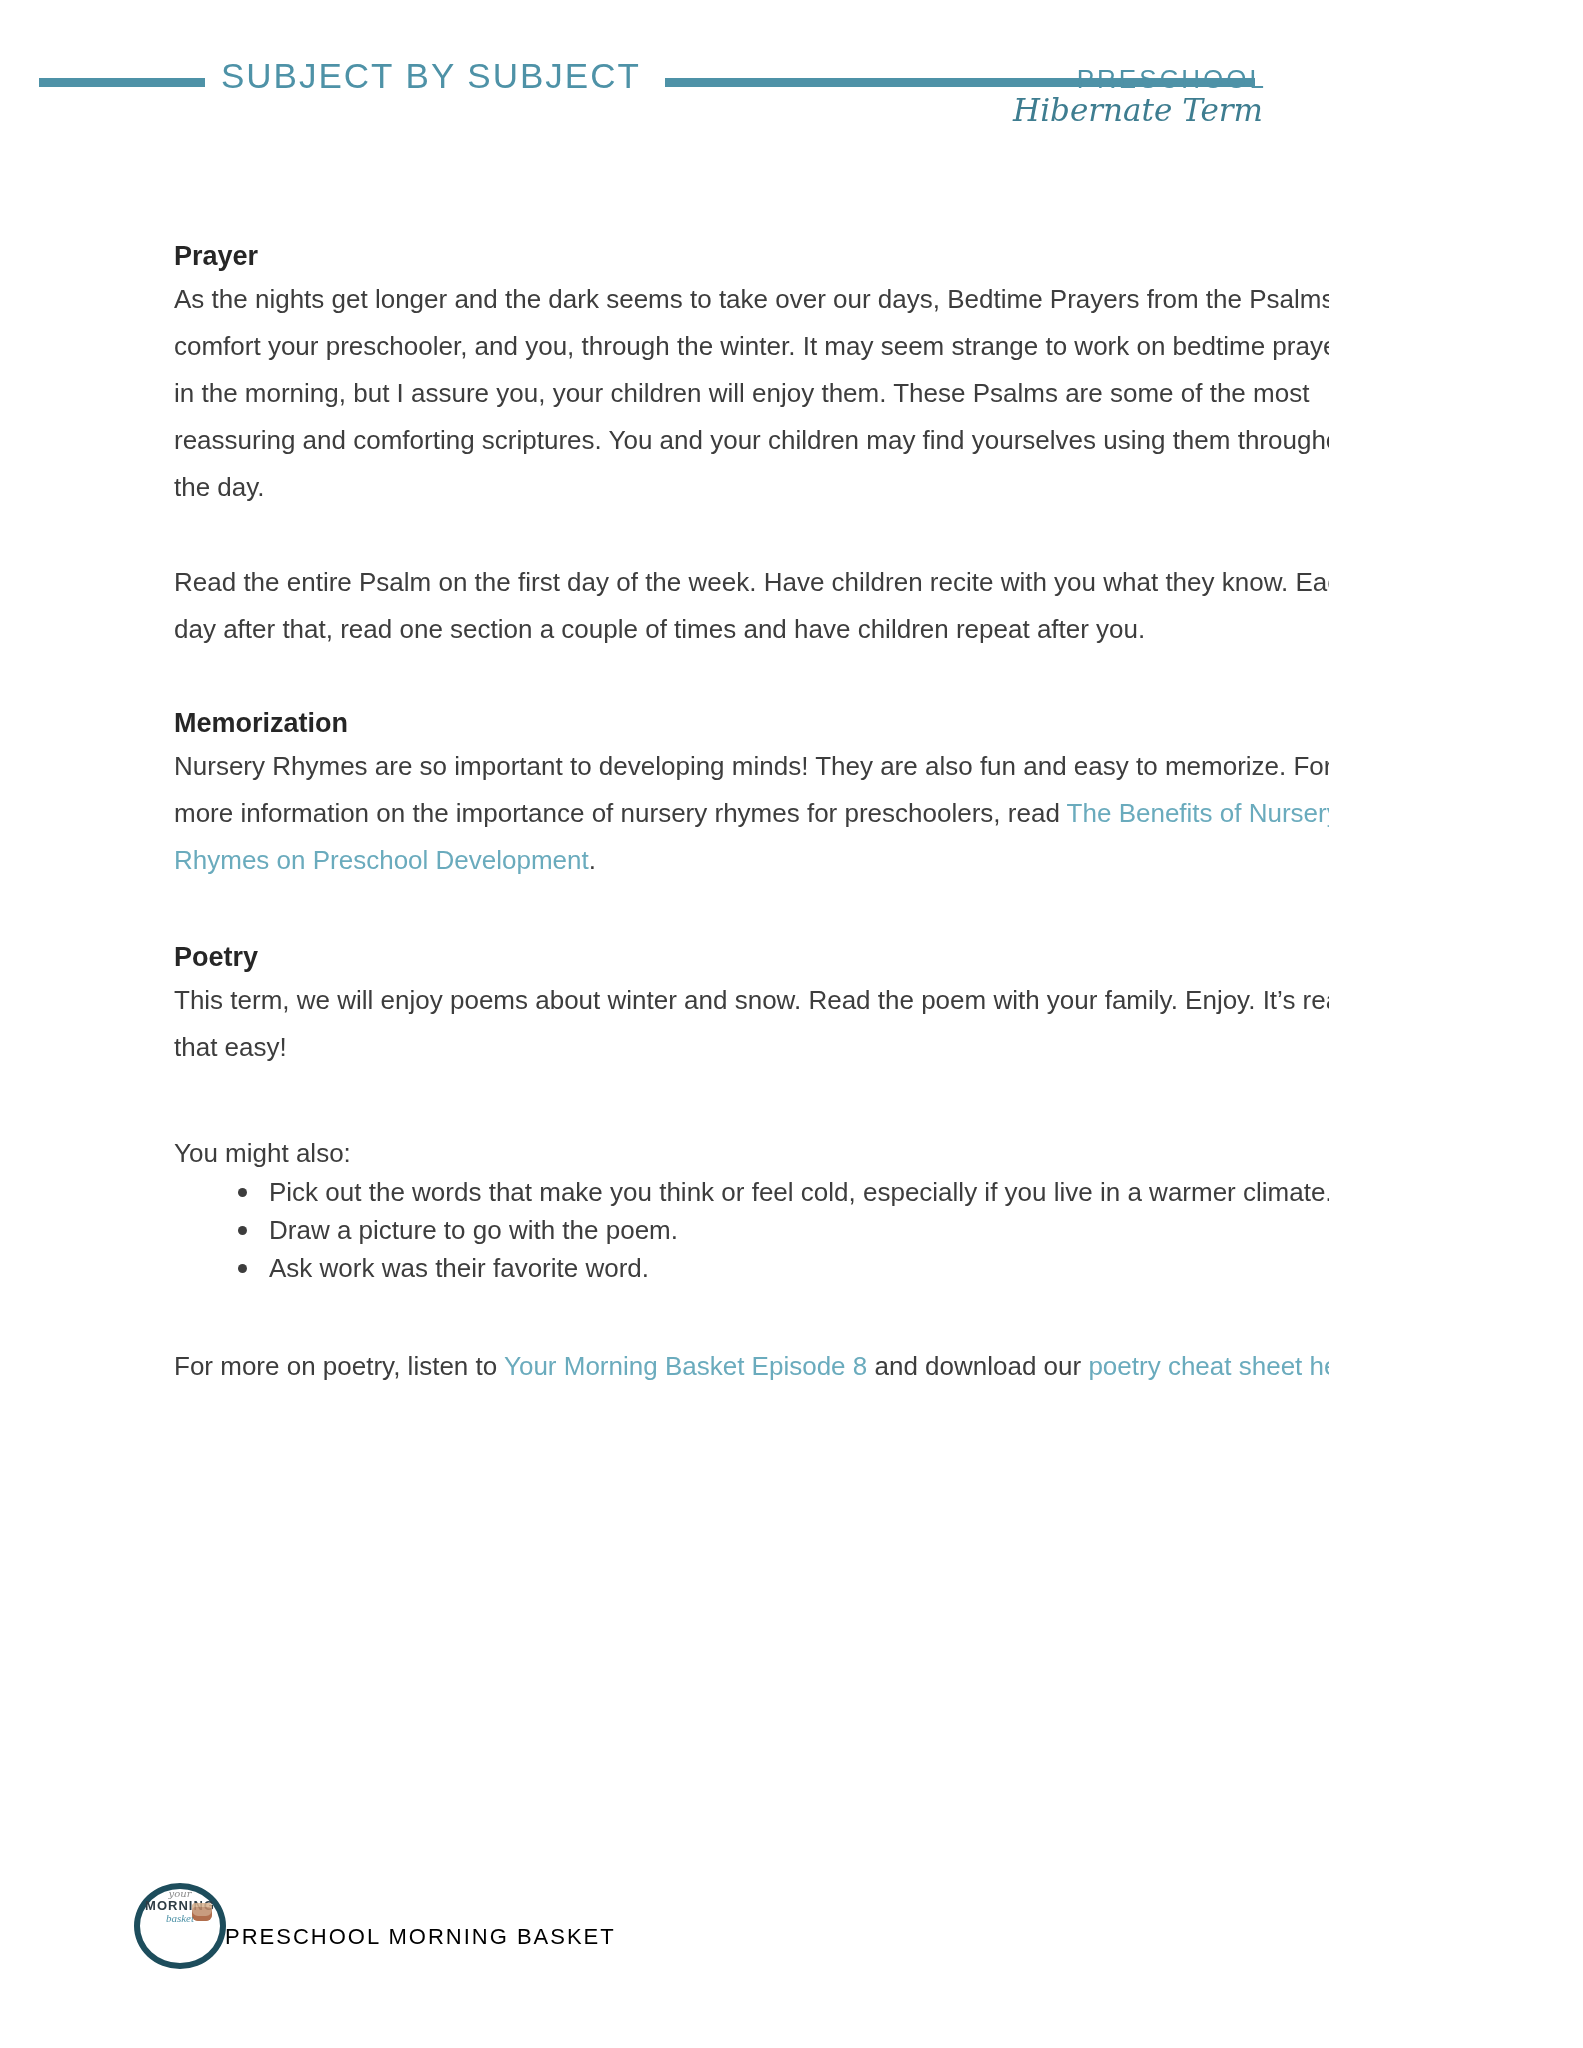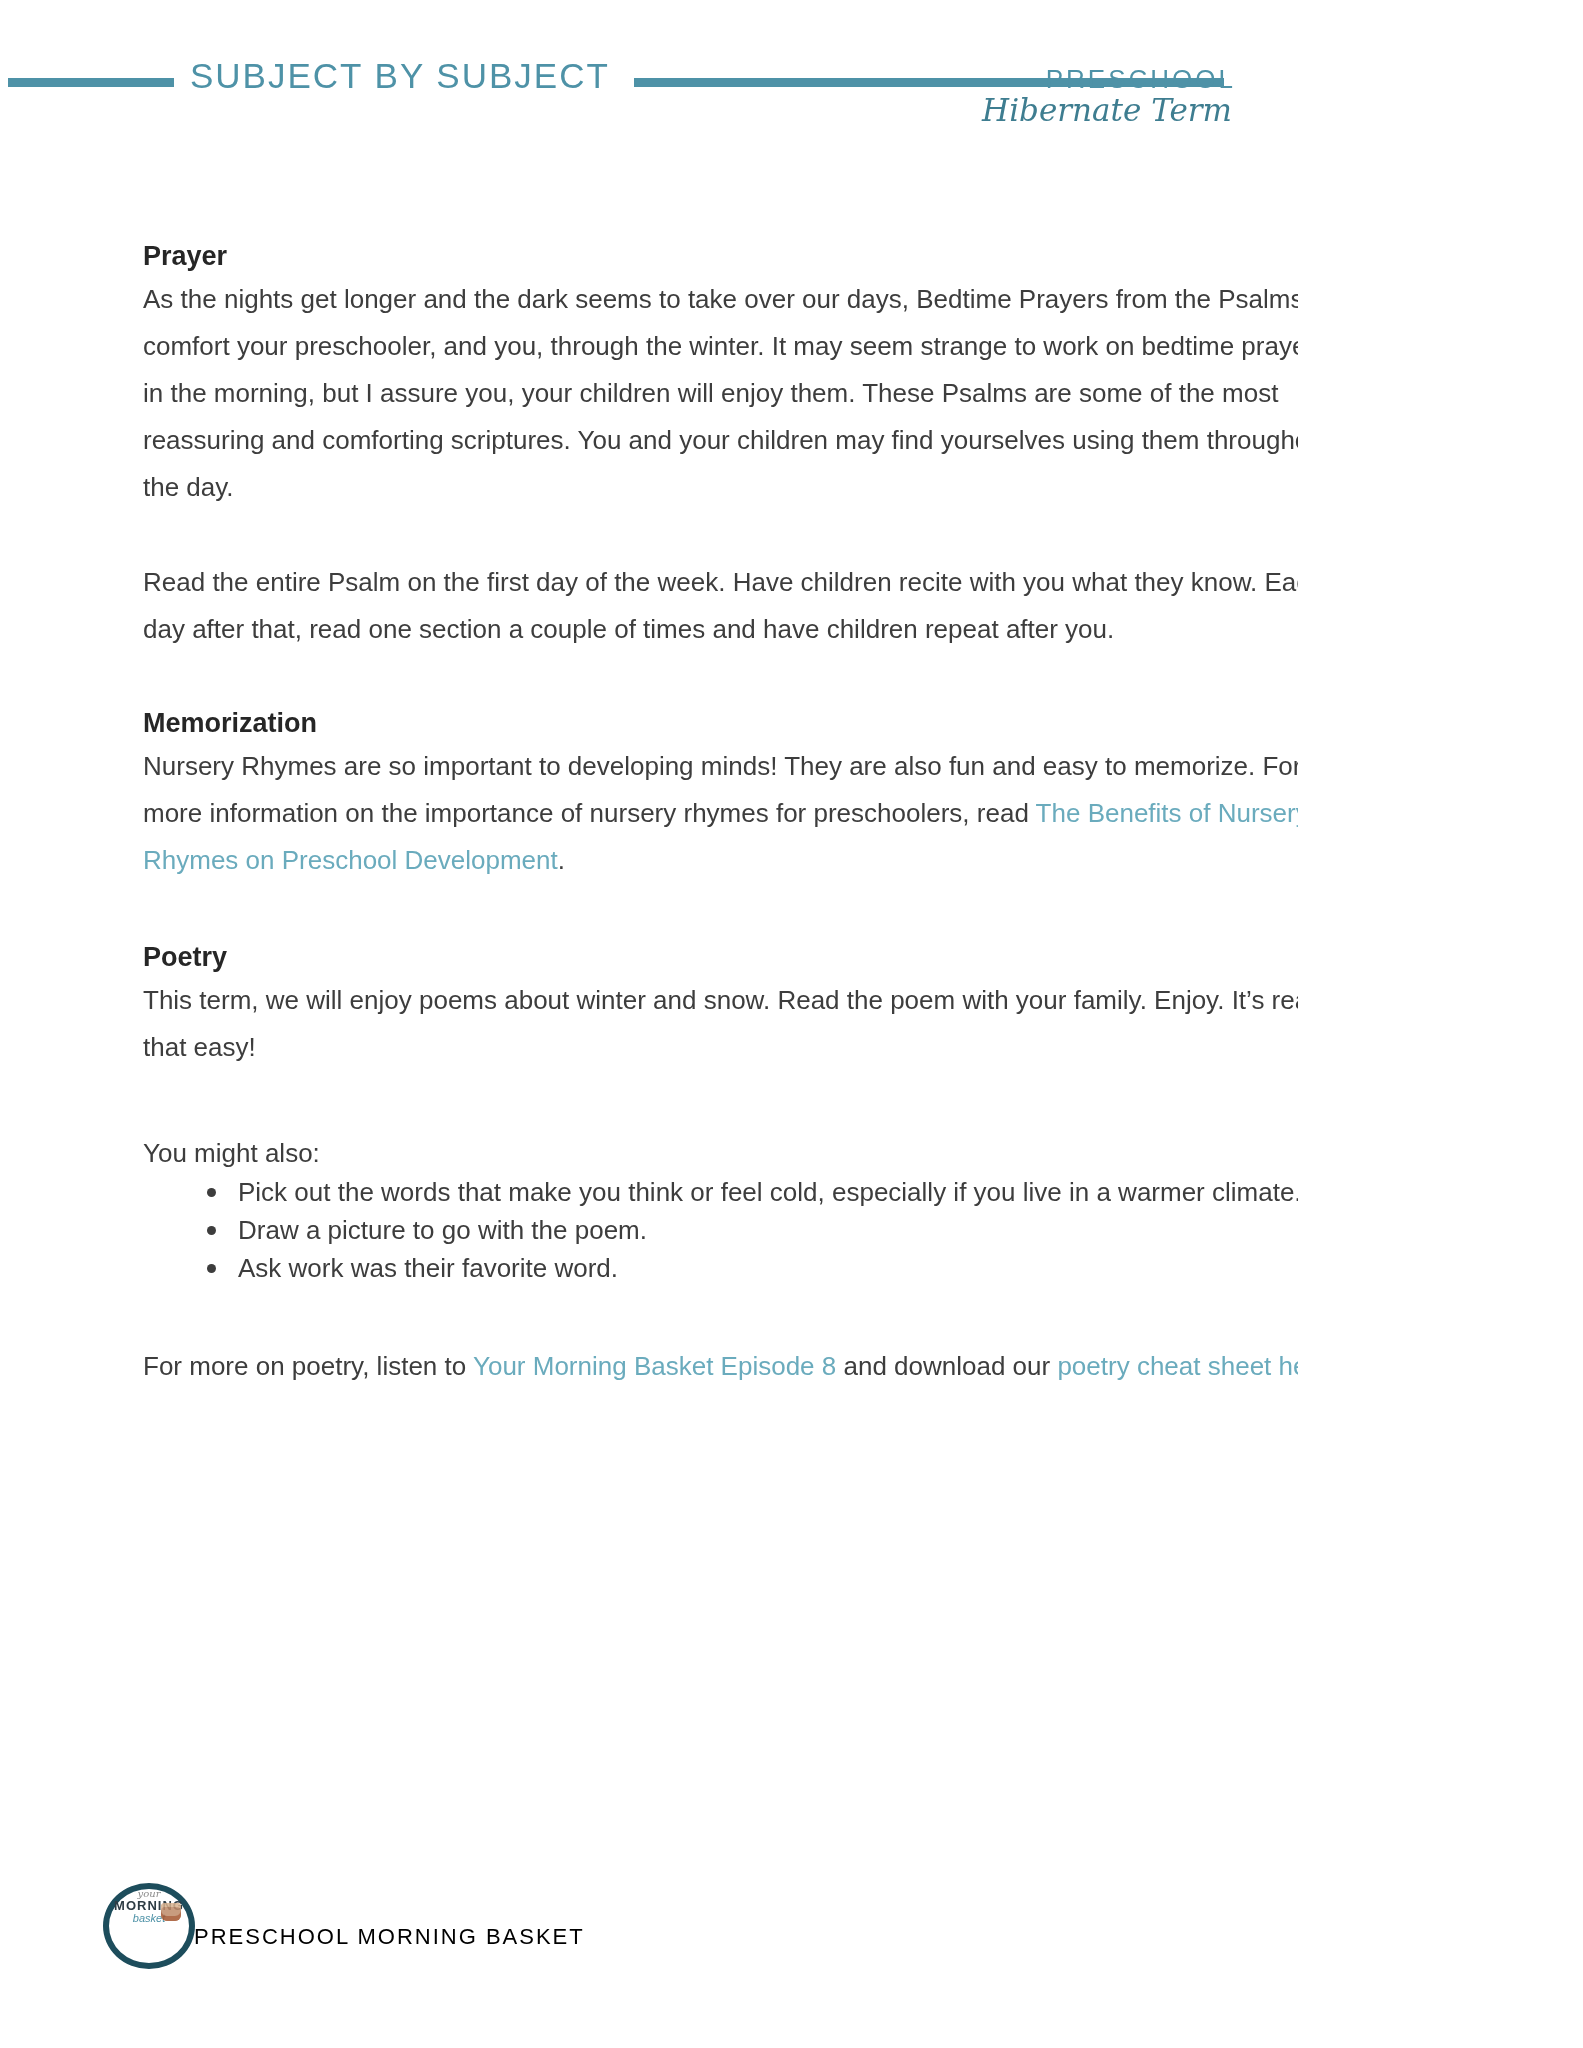--- a/index.html
+++ b/index.html
@@ -3,20 +3,21 @@
 <meta charset="utf-8">
 <style>
   html,body{margin:0;padding:0;background:#ffffff;}
   .page{
     position:relative;
     width:1298px;height:2048px;
     background:#ffffff;
     font-family:"Liberation Sans",sans-serif;
     color:#3d3d3d;
     overflow:hidden;
+    margin-left:31px;
   }
 
   
   .hdr-rule{position:absolute;height:9px;background:#4e92a7;}
   .hdr-rule.left{left:8px;top:78px;width:166px;}
   .hdr-rule.right{left:634px;top:78px;width:590px;}
   .hdr-title{
     position:absolute;left:190px;top:56px;
     font-size:35px;letter-spacing:2px;color:#4e92a7;font-weight:400;
     white-space:nowrap;
@@ -62,21 +63,21 @@
   
   .logo{
     position:absolute;left:103px;top:1883px;width:92px;height:86px;
     border:6px solid #1d4d5c;border-radius:50%;box-sizing:border-box;
     background:#ffffff;
     display:flex;flex-direction:column;align-items:center;
     text-align:center;
   }
   .logo .l1{font-family:"DejaVu Serif",serif;font-style:italic;font-size:10px;color:#8a8a8a;line-height:10px;}
   .logo .l2{font-size:13px;font-weight:bold;letter-spacing:1px;color:#2e3c44;line-height:14px;}
-  .logo .l3{font-family:Liberation Sans, sans-serif;font-style:italic;font-size:11px;color:#4e92a7;line-height:11px;}
+  .logo .l3{font-family:Liberation Serif, serif;font-style:italic;font-size:11px;color:#4e92a7;line-height:11px;}
   .logo .basket{
     position:absolute;right:8px;top:14px;width:20px;height:18px;
     background:#bf8b69;border-radius:4px 4px 6px 6px;
     box-shadow:inset 0 -5px 0 #a4552f, inset 0 4px 0 #d8b28f;
     opacity:.85;
   }
   .footer-brand{
     position:absolute;left:194px;top:1924px;
     font-size:22px;letter-spacing:2px;color:#000000;font-weight:400;
     white-space:nowrap;

